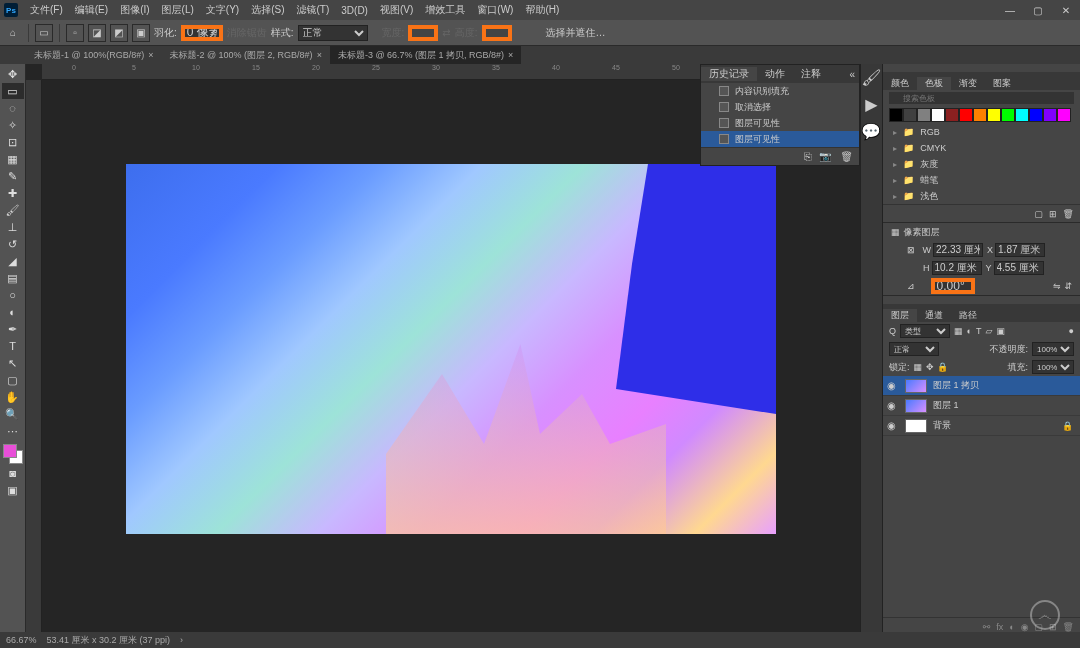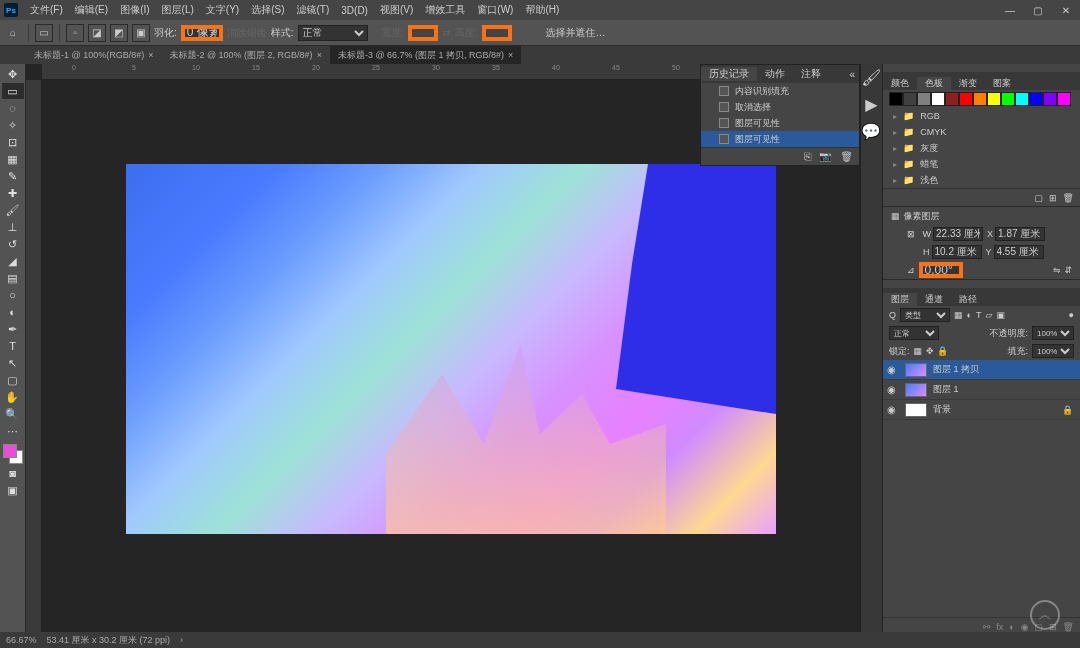--- a/index.html
+++ b/index.html
@@ -220,20 +220,21 @@
 
   <div class="right-panels">
 
     <div class="rp-section">
       <div class="rp-tabs">
         <span>颜色</span>
         <span class="active">色板</span>
         <span>渐变</span>
         <span>图案</span>
       </div>
+      <div class="swatch-search"><input placeholder="搜索色板" style=""></div>
       <div class="swatch-row" id="swatch-row">
           <div class="swatch-cell" style="background: rgb(0, 0, 0);"></div>
           <div class="swatch-cell" style="background: rgb(64, 64, 64);"></div>
           <div class="swatch-cell" style="background: rgb(128, 128, 128);"></div>
           <div class="swatch-cell" style="background: rgb(255, 255, 255);"></div>
           <div class="swatch-cell" style="background: rgb(139, 32, 32);"></div>
           <div class="swatch-cell" style="background: rgb(255, 0, 0);"></div>
           <div class="swatch-cell" style="background: rgb(255, 128, 0);"></div>
           <div class="swatch-cell" style="background: rgb(255, 255, 0);"></div>
           <div class="swatch-cell" style="background: rgb(0, 255, 0);"></div>
@@ -263,21 +264,21 @@
         <span style="margin-right:4px">⊠</span>
         <div class="prop-field">W <input value="22.33 厘米" style=""></div>
         <div class="prop-field">X <input value="1.87 厘米" style=""></div>
       </div>
       <div class="prop-row" style="padding-left:40px">
         <div class="prop-field">H <input value="10.2 厘米" style=""></div>
         <div class="prop-field">Y <input value="4.55 厘米" style=""></div>
       </div>
       <div class="prop-row" style="padding-left:24px">
         <span>⊿</span>
-        <input class="opt-input" style="width: 44px;" value="0.00°">
+        <input class="opt-input" style="width: 44px; margin-left: 12px;" value="0.00°">
         <span style="margin-left:auto">⇋</span>
         <span>⇵</span>
       </div>
     </div>
 
     <div class="rp-section" style="flex:1;display:flex;flex-direction:column">
       <div class="rp-tabs">
         <span class="active">图层</span>
         <span>通道</span>
         <span>路径</span>
@@ -329,19 +330,19 @@
         <span>▢</span>
         <span>⊞</span>
         <span>🗑</span>
       </div>
     </div>
   </div>
 </div>
 
 <div class="status-bar">
   <span>66.67%</span>
-  <span>53.41 厘米 x 30.2 厘米 (72 ppi)</span>
+  <span>53.41 厘米 x 30.2 厘米 (37 ppi)</span>
   <span>›</span>
 </div>
 
 <div class="watermark">
   <div class="wx">෴</div>
 </div>
 
 </body></html>

